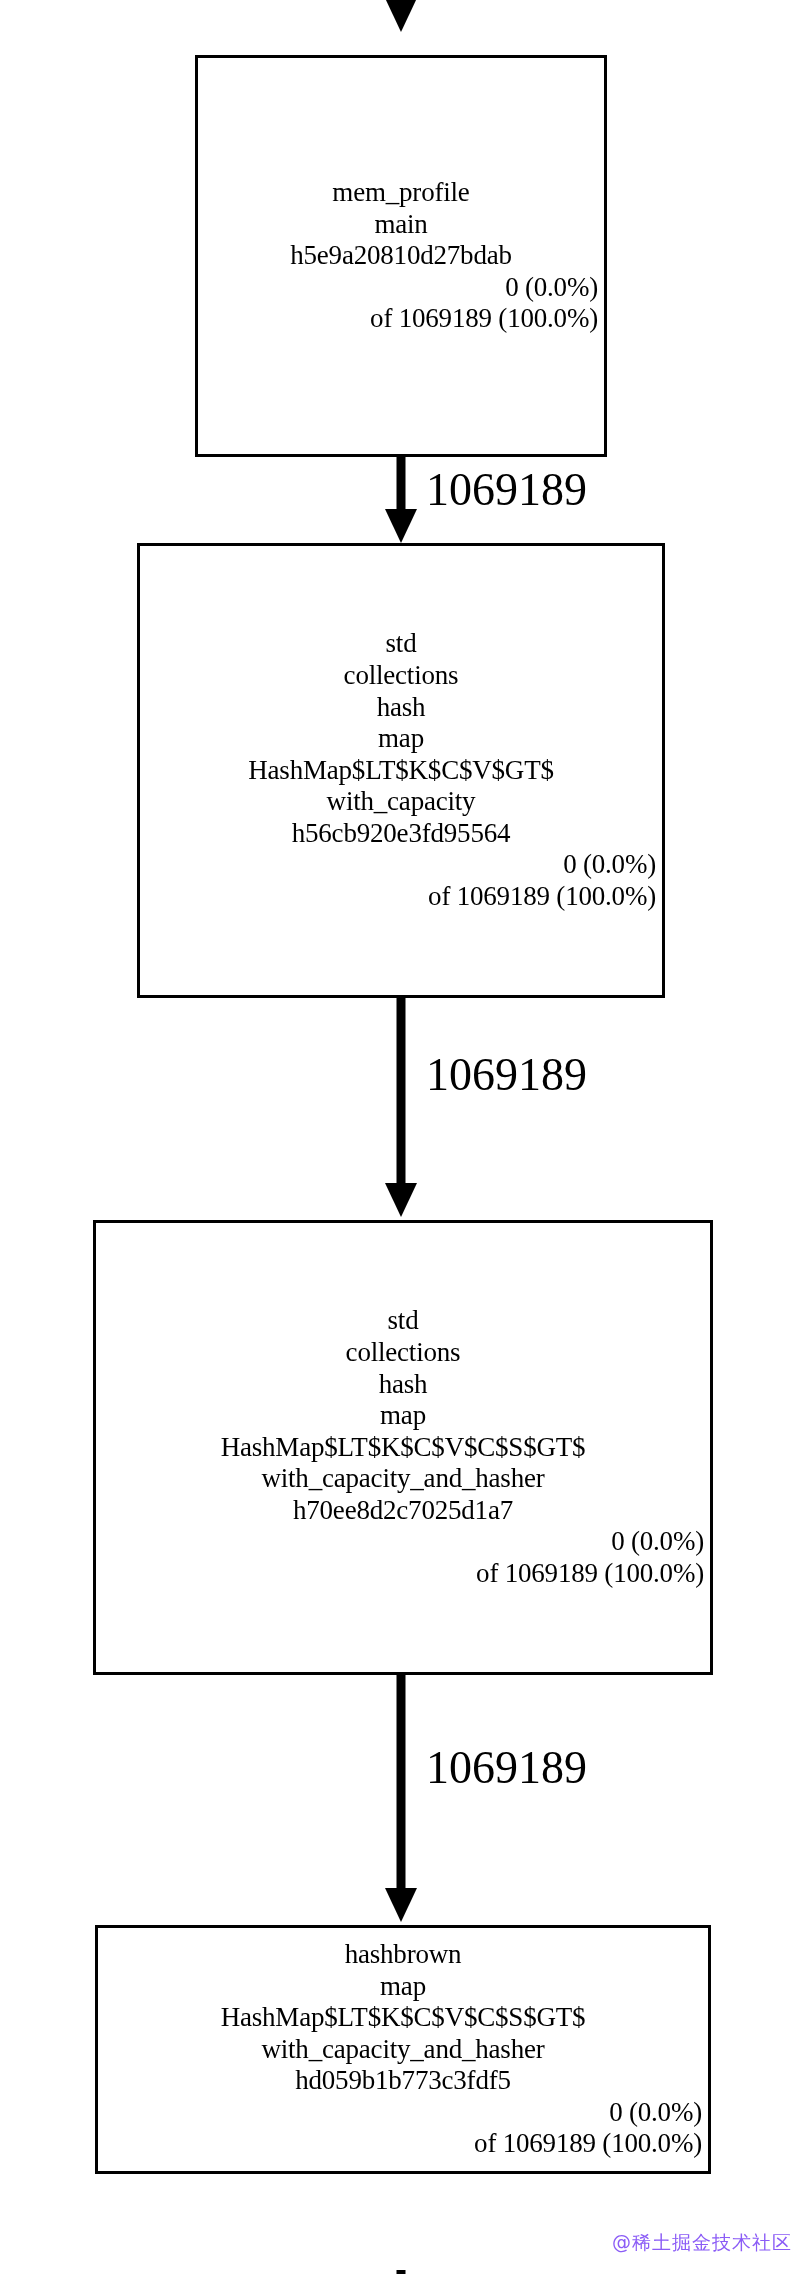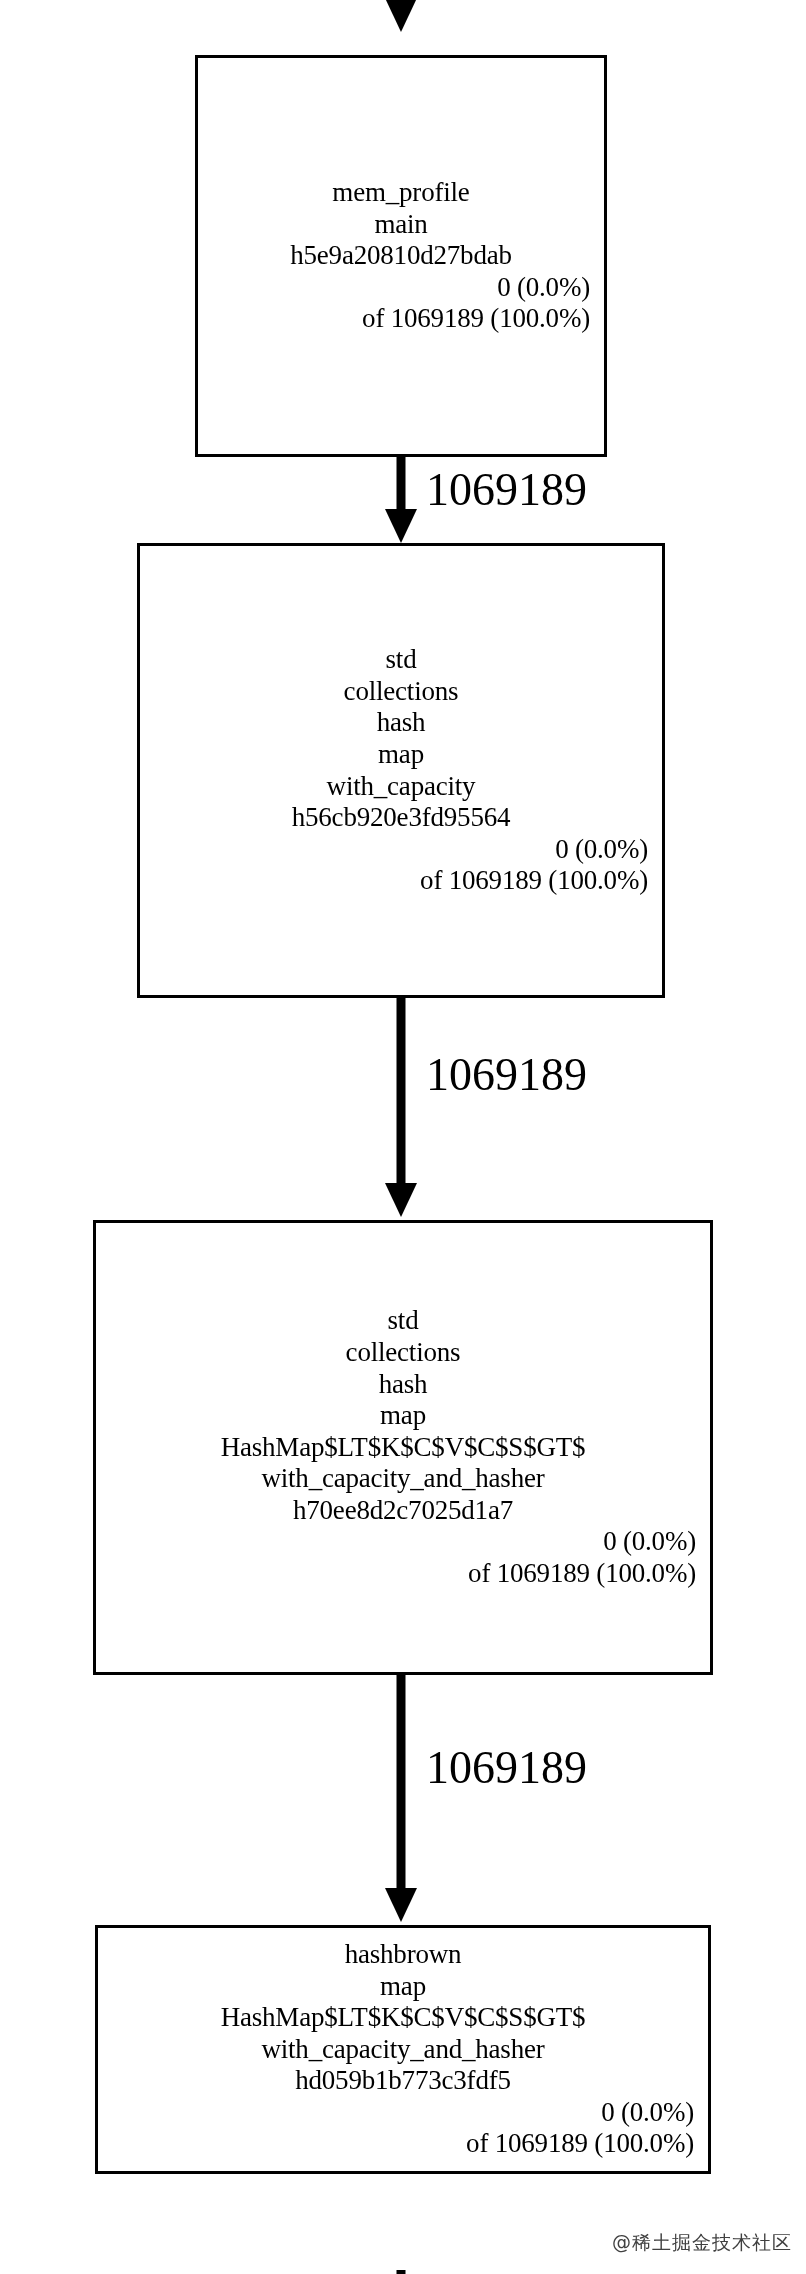--- a/index.html
+++ b/index.html
@@ -35,21 +35,21 @@
   }
   .node .line {
     display: block;
     white-space: nowrap;
     font-size: 27px;
     letter-spacing: -0.2px;
   }
   
   .node .stat {
     align-self: flex-end;
-    padding-right: 14px;
+    padding-right: 6px;
   }
 
   
   #node-1 { left: 195px; top: 55px;   width: 412px; height: 402px; }
   #node-2 { left: 137px; top: 543px;  width: 528px; height: 455px; }
   #node-3 { left: 93px;  top: 1220px; width: 620px; height: 455px; }
   #node-4 { left: 95px;  top: 1925px; width: 616px; height: 249px; }
 
   
   .edge {
@@ -115,21 +115,21 @@
     background: #000000;
     transform: translateX(-50%);
   }
 
   
   #watermark {
     position: absolute;
     right: 14px;
     bottom: 18px;
     font-size: 19px;
-    color: #404040;
+    color: #8b5cf6;
     font-family: "DejaVu Sans", sans-serif;
     white-space: nowrap;
     letter-spacing: 1px;
   }
 </style>
 </head>
 <body>
 
 <div id="canvas">
 
@@ -150,20 +150,21 @@
     <div class="shaft"></div>
     <div class="head"></div>
     <div class="elabel">1069189</div>
   </div>
 
   <div class="node" id="node-2">
     <span class="line">std</span>
     <span class="line">collections</span>
     <span class="line">hash</span>
     <span class="line">map</span>
+    <span class="line">HashMap$LT$K$C$V$GT$</span>
     <span class="line">with_capacity</span>
     <span class="line">h56cb920e3fd95564</span>
     <span class="line stat">0 (0.0%)</span>
     <span class="line stat">of 1069189 (100.0%)</span>
   </div>
 
   <div class="edge" id="edge-2">
     <div class="shaft"></div>
     <div class="head"></div>
     <div class="elabel">1069189</div>

